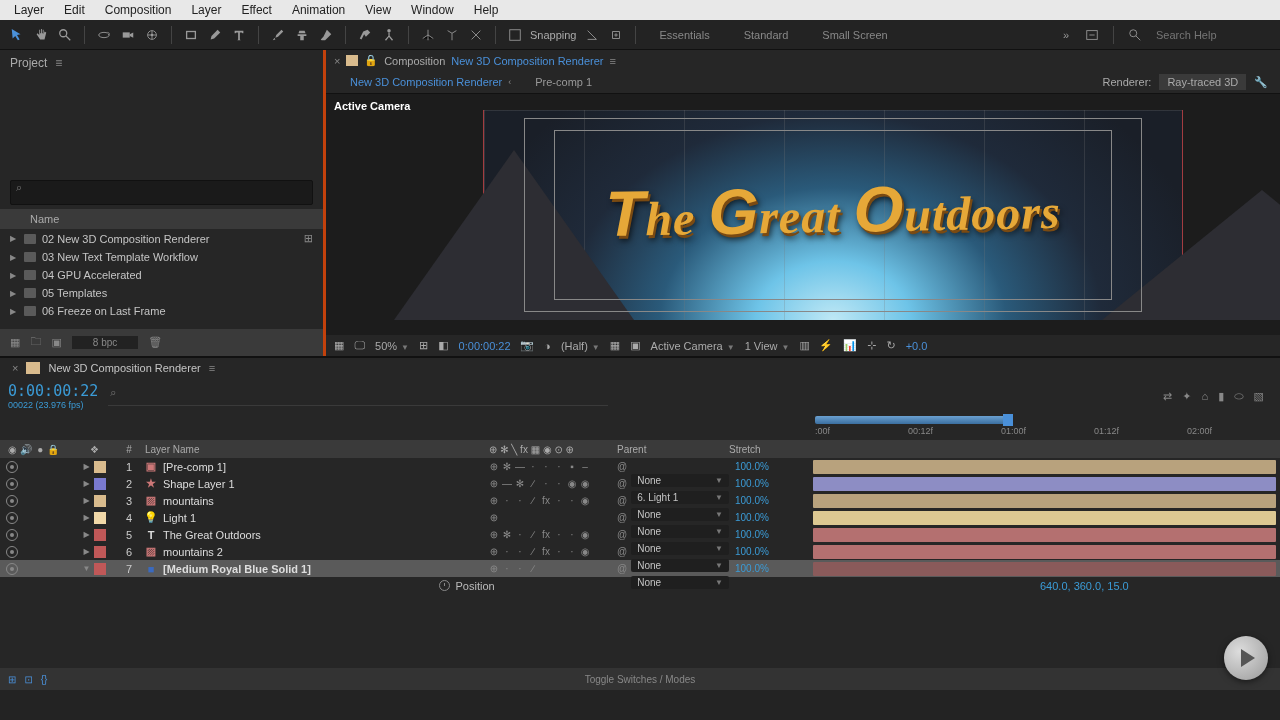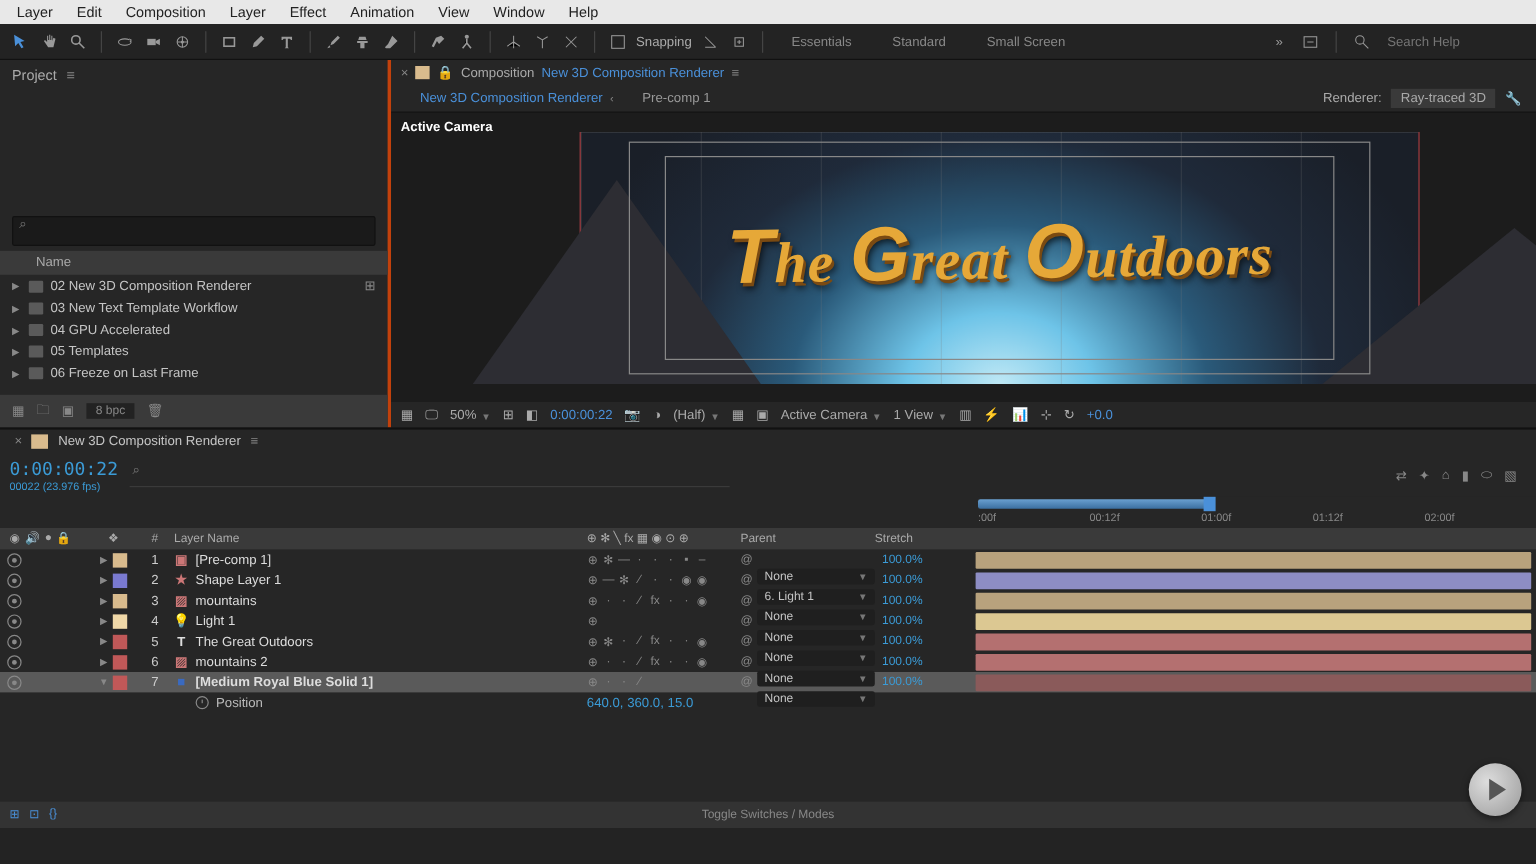--- a/index.html
+++ b/index.html
@@ -18,21 +18,21 @@
 .panelhead { padding: 6px 10px; display: flex; align-items: center; gap: 8px; color: #aaa; font-size: 12px; }
 .panelhead .ham { color: #888; }
 .psearch { padding: 4px 10px; margin-top: 100px; }
 .psearch input { background: #1a1a1a; border: 1px solid #111; color: #888; width: 100%; padding: 4px 18px; outline: none; border-radius: 2px; }
 .pheader { background: #3a3a3a; padding: 4px 30px; color: #aaa; font-size: 11px; }
 .plist { flex: 1; overflow: hidden; }
 .prow { display: flex; align-items: center; padding: 3px 10px; gap: 6px; cursor: pointer; }
 .prow .tri { color: #888; font-size: 8px; width: 8px; }
 .prow .fold { width: 12px; height: 10px; background: #5a5a5a; border-radius: 1px; }
 .pbottom { background: #3a3a3a; padding: 4px 10px; display: flex; gap: 10px; align-items: center; color: #888; }
-.pbottom .bpc { background: #222; padding: 1px 8px; font-size: 10px; }
+.pbottom .bpc { background: #222; padding: 1px 21px; font-size: 10px; }
 .comp { flex: 1; background: #262626; display: flex; flex-direction: column; position: relative; }
 .comp .chead { display: flex; align-items: center; padding: 4px 8px; gap: 6px; color: #aaa; font-size: 11px; }
 .comp .chead .lock { color: #777; }
 .comp .chead a { color: #4a90d9; text-decoration: none; }
 .tabs { display: flex; align-items: center; padding: 0 12px; gap: 0; border-bottom: 1px solid #111; }
 .tabs .tab { padding: 5px 12px; color: #999; font-size: 11px; display: flex; align-items: center; gap: 6px; }
 .tabs .tab.active { color: #4a90d9; }
 .tabs .tab .chev { color: #888; font-size: 9px; }
 .tabs .renderer { margin-left: auto; display: flex; align-items: center; gap: 8px; color: #aaa; }
 .tabs .renderer .val { background: #3a3a3a; padding: 2px 8px; }
@@ -89,21 +89,21 @@
 .lrow .c4 { width: 348px; display: flex; align-items: center; gap: 6px; padding-left: 4px; color: #ddd; }
 .lrow .c4 .lic { width: 12px; height: 12px; display: inline-flex; align-items: center; justify-content: center; }
 .lrow .c5 { width: 128px; color: #888; font-size: 10px; display: flex; gap: 3px; align-items: center; }
 .lrow .c5 .sw { width: 10px; text-align: center; }
 .lrow .c6 { width: 112px; display: flex; align-items: center; gap: 4px; font-size: 10px; }
 .lrow .c6 .pd { background: #1f1f1f; padding: 1px 6px; flex: 1; display: flex; justify-content: space-between; align-items: center; border-radius: 2px; margin-top: 28px; }
 .lrow .c6 .car { color: #777; font-size: 8px; }
 .lrow .c7 { width: 76px; color: #3b9bd6; font-size: 10px; text-align: left; padding-left: 6px; }
 .lrow .c8 { flex: 1; padding: 1px 4px 1px 8px; }
 .lrow .c8 .bar { height: 14px; border-radius: 1px; }
-.prop { display: flex; align-items: center; height: 17px; font-size: 11px; }
+.prop { display: flex; align-items: center; height: 17px; font-size: 11px; justify-content: space-between; }
 .prop .ind { width: 141px; }
 .prop .plab { width: 348px; padding-left: 22px; display: flex; align-items: center; gap: 6px; color: #bbb; }
 .prop .stopw { width: 11px; height: 11px; border: 1px solid #888; border-radius: 50%; position: relative; }
 .prop .stopw::after { content:""; position:absolute; top:2px; left:4px; width:1px; height:3px; background:#888; }
 .prop .pval { color: #3b9bd6; width: 240px; }
 .tbottom { background: #333; height: 22px; display: flex; align-items: center; justify-content: center; color: #888; font-size: 10px; position: relative; }
 .tbottom .licons { position: absolute; left: 8px; display: flex; gap: 8px; color: #4a90d9; }
 .playcirc { position: absolute; right: 12px; bottom: 40px; width: 44px; height: 44px; border-radius: 50%; background: radial-gradient(circle at 35% 35%, #ddd, #999); display: flex; align-items: center; justify-content: center; box-shadow: 0 2px 6px rgba(0,0,0,.5); }
 .playcirc::after { content:""; border-left: 14px solid #555; border-top: 9px solid transparent; border-bottom: 9px solid transparent; margin-left: 4px; }
 svg { width: 14px; height: 14px; }

